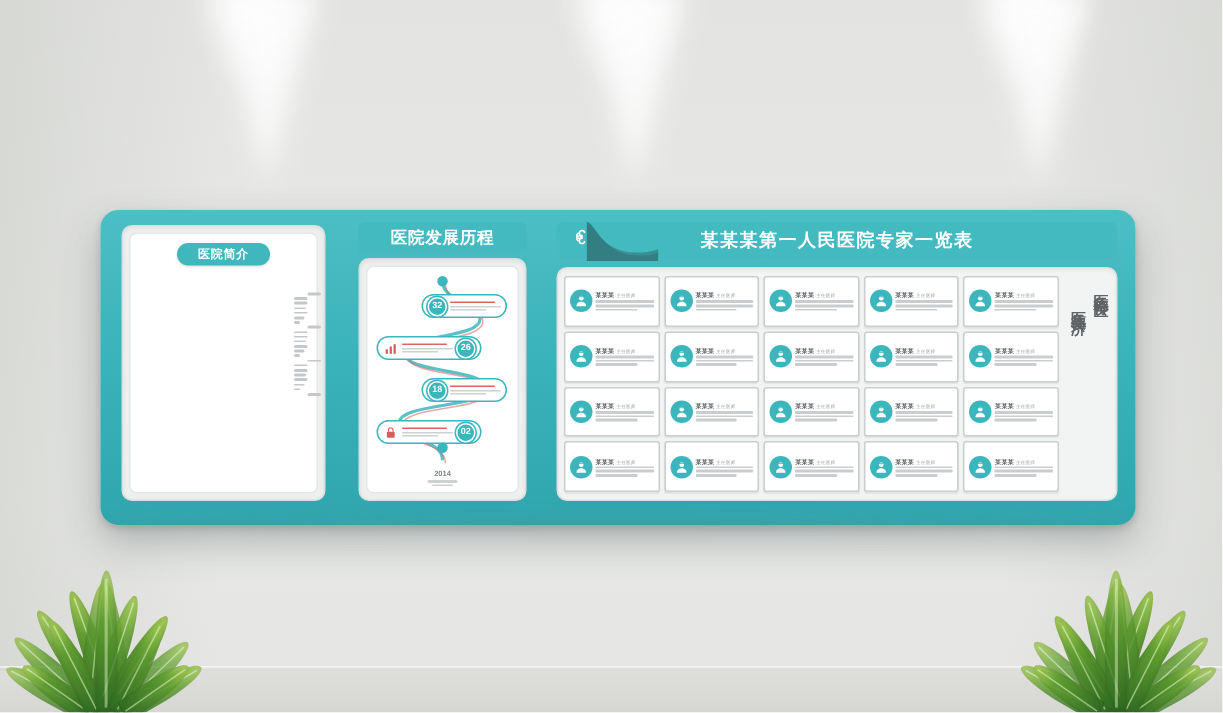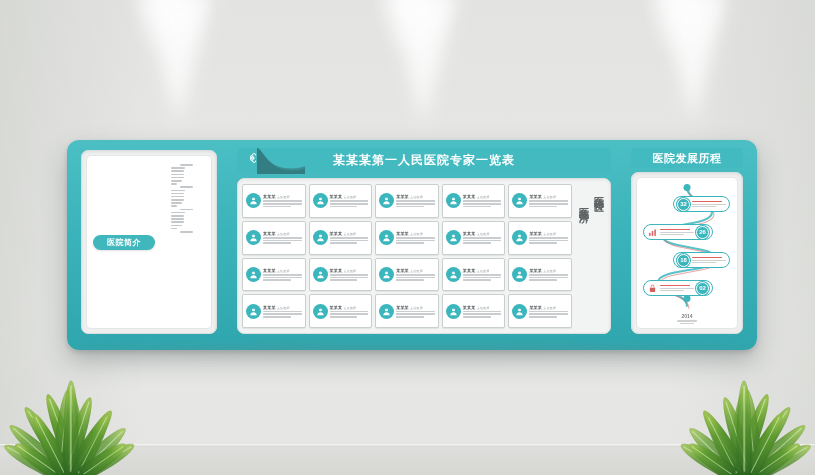--- a/index.html
+++ b/index.html
@@ -96,21 +96,21 @@
   }
   .logo-mark svg{display:block}
   .left-body {
     flex:1; margin:4px 8px 10px 8px; border-radius:7px;
     background:#eef0f0; border:1px solid #dadede; padding:4px;
     box-shadow: inset 0 1px 3px rgba(0,0,0,.07);
   }
   .left-sheet {
     height:100%; background:#fff; border-radius:5px;
     border:1px solid #e4e7e7; padding:6px 6px 5px 6px;
-    display:flex; flex-direction:row; gap:16px;
+    display:flex; flex-direction:column; gap:16px;align-items:flex-end;
   }
   .sub-pill{
     align-self:center; background:#3fb7bd; color:#fff;
     font-size:8px; font-weight:bold; padding:2px 14px; border-radius:9px;
     letter-spacing:.5px;
     box-shadow:0 1px 2px rgba(0,0,0,.12);
   }
   .body-text{ flex:1; display:flex; flex-direction:column; gap:1.6px; padding-top:2px;}
   .tline{ height:1.6px; background:#c4c8ca; border-radius:1px; }
   .tline.ind{ margin-left:9px; }
@@ -265,20 +265,92 @@
             </div>
           <div class="photos">
             <div class="photo p1"></div>
             <div class="photo p2"></div>
             <div class="photo p3"></div>
           </div>
         </div>
       </div>
     </div>
 
+    <div class="panel" id="panel-right">
+      <div class="hdr-pill">
+        <span>医院发展历程</span>
+      </div>
+      <div class="right-body">
+        <div class="right-sheet" id="timeline-sheet">
+          <svg class="tl-svg" viewBox="0 0 104 150" preserveAspectRatio="none">
+            <path d="M52 10 C 52 24 78 24 78 36 C 78 50 26 46 26 60 C 26 74 82 70 82 84
+                     C 82 98 22 94 22 108 C 22 122 52 118 52 134" fill="none" stroke="#3cb6bd" stroke-width="2.2" opacity=".85"></path>
+            <path d="M54 12 C 54 26 80 26 80 38 C 80 52 28 48 28 62 C 28 76 84 72 84 86
+                     C 84 100 24 96 24 110 C 24 124 54 120 54 136" fill="none" stroke="#d4605e" stroke-width="1.1" opacity=".55"></path>
+          </svg>
+          <div class="tl-dot" style="top:6px;"></div>
+          <div id="timeline-nodes">
+              <div class="tl-node" style="top: 18px; left: 36px;">
+                <span class="tl-num">32</span>
+                <span class="tl-txt">
+                  <span class="tl-t1"></span>
+                  <span class="tl-t2"></span>
+                  <span class="tl-t3"></span>
+                </span>
+              </div>
+              <div class="tl-node" style="top: 46px; left: 6px;">
+                <span class="tl-ico">
+                  <svg width="9" height="9" viewBox="0 0 24 24">
+                    <rect x="3" y="13" width="4" height="8" fill="#d4605e"></rect>
+                    <rect x="10" y="8" width="4" height="13" fill="#d4605e"></rect>
+                    <rect x="17" y="4" width="4" height="17" fill="#d4605e"></rect>
+                  </svg>
+                </span>
+                <span class="tl-txt">
+                  <span class="tl-t1"></span>
+                  <span class="tl-t2"></span>
+                  <span class="tl-t3"></span>
+                </span>
+                <span class="tl-num">26</span>
+              </div>
+              <div class="tl-node" style="top: 74px; left: 36px;">
+                <span class="tl-num">18</span>
+                <span class="tl-txt">
+                  <span class="tl-t1"></span>
+                  <span class="tl-t2"></span>
+                  <span class="tl-t3"></span>
+                </span>
+              </div>
+              <div class="tl-node" style="top: 102px; left: 6px;">
+                <span class="tl-ico">
+                  <svg width="9" height="9" viewBox="0 0 24 24">
+                    <rect x="5" y="10" width="14" height="11" rx="2" fill="#d4605e"></rect>
+                    <path d="M8 10V7a4 4 0 0 1 8 0v3" fill="none" stroke="#d4605e" stroke-width="2"></path>
+                  </svg>
+                </span>
+                <span class="tl-txt">
+                  <span class="tl-t1"></span>
+                  <span class="tl-t2"></span>
+                  <span class="tl-t3"></span>
+                </span>
+                <span class="tl-num">02</span>
+              </div>
+            </div>
+          <div class="tl-dot" style="bottom:26px;"></div>
+          <div class="tl-year">
+            <span>2014</span>
+            <span class="ybars">
+              <span class="yb"></span>
+                <span class="yb" style="width:14px"></span>
+            </span>
+          </div>
+        </div>
+      </div>
+    </div>
+
     <div class="panel" id="panel-center">
       <div class="ribbon-wrap">
         <div class="ribbon">
           <span>某某某第一人民医院专家一览表</span>
         </div>
         <div class="ribbon-curve">
           <svg width="48" height="26" viewBox="0 0 48 26">
             <path d="M0 0 C 6 0 10 20 30 22 C 40 23 44 22 48 20 L48 26 L0 26 Z" fill="#2b8e95" opacity=".55"></path>
             <path d="M0 0 C 5 0 9 18 28 20 C 38 21 43 20 48 18 L48 26 L0 26 Z" fill="#2f3b3d" opacity=".35"></path>
           </svg>
@@ -632,92 +704,20 @@
                   <span class="ebar w100"></span>
                   <span class="ebar w100"></span>
                   <span class="ebar w72"></span>
                 </span>
               </span>
             </div>
           </div>
         <div class="vtext">
           <span class="vcol low">医德共济</span>
           <span class="vcol">医德行医</span>
-        </div>
-      </div>
-    </div>
-
-    <div class="panel" id="panel-right">
-      <div class="hdr-pill">
-        <span>医院发展历程</span>
-      </div>
-      <div class="right-body">
-        <div class="right-sheet" id="timeline-sheet">
-          <svg class="tl-svg" viewBox="0 0 104 150" preserveAspectRatio="none">
-            <path d="M52 10 C 52 24 78 24 78 36 C 78 50 26 46 26 60 C 26 74 82 70 82 84
-                     C 82 98 22 94 22 108 C 22 122 52 118 52 134" fill="none" stroke="#3cb6bd" stroke-width="2.2" opacity=".85"></path>
-            <path d="M54 12 C 54 26 80 26 80 38 C 80 52 28 48 28 62 C 28 76 84 72 84 86
-                     C 84 100 24 96 24 110 C 24 124 54 120 54 136" fill="none" stroke="#d4605e" stroke-width="1.1" opacity=".55"></path>
-          </svg>
-          <div class="tl-dot" style="top:6px;"></div>
-          <div id="timeline-nodes">
-              <div class="tl-node" style="top: 18px; left: 36px;">
-                <span class="tl-num">32</span>
-                <span class="tl-txt">
-                  <span class="tl-t1"></span>
-                  <span class="tl-t2"></span>
-                  <span class="tl-t3"></span>
-                </span>
-              </div>
-              <div class="tl-node" style="top: 46px; left: 6px;">
-                <span class="tl-ico">
-                  <svg width="9" height="9" viewBox="0 0 24 24">
-                    <rect x="3" y="13" width="4" height="8" fill="#d4605e"></rect>
-                    <rect x="10" y="8" width="4" height="13" fill="#d4605e"></rect>
-                    <rect x="17" y="4" width="4" height="17" fill="#d4605e"></rect>
-                  </svg>
-                </span>
-                <span class="tl-txt">
-                  <span class="tl-t1"></span>
-                  <span class="tl-t2"></span>
-                  <span class="tl-t3"></span>
-                </span>
-                <span class="tl-num">26</span>
-              </div>
-              <div class="tl-node" style="top: 74px; left: 36px;">
-                <span class="tl-num">18</span>
-                <span class="tl-txt">
-                  <span class="tl-t1"></span>
-                  <span class="tl-t2"></span>
-                  <span class="tl-t3"></span>
-                </span>
-              </div>
-              <div class="tl-node" style="top: 102px; left: 6px;">
-                <span class="tl-ico">
-                  <svg width="9" height="9" viewBox="0 0 24 24">
-                    <rect x="5" y="10" width="14" height="11" rx="2" fill="#d4605e"></rect>
-                    <path d="M8 10V7a4 4 0 0 1 8 0v3" fill="none" stroke="#d4605e" stroke-width="2"></path>
-                  </svg>
-                </span>
-                <span class="tl-txt">
-                  <span class="tl-t1"></span>
-                  <span class="tl-t2"></span>
-                  <span class="tl-t3"></span>
-                </span>
-                <span class="tl-num">02</span>
-              </div>
-            </div>
-          <div class="tl-dot" style="bottom:26px;"></div>
-          <div class="tl-year">
-            <span>2014</span>
-            <span class="ybars">
-              <span class="yb"></span>
-                <span class="yb" style="width:14px"></span>
-            </span>
-          </div>
         </div>
       </div>
     </div>
 
   </div>
 
   <div class="plant left">
       <div class="stem" style="transform: translateX(-50%) rotate(-12deg);"></div>
       <div class="stem" style="transform: translateX(-50%) rotate(0deg);"></div>
       <div class="stem" style="transform: translateX(-50%) rotate(12deg);"></div>

